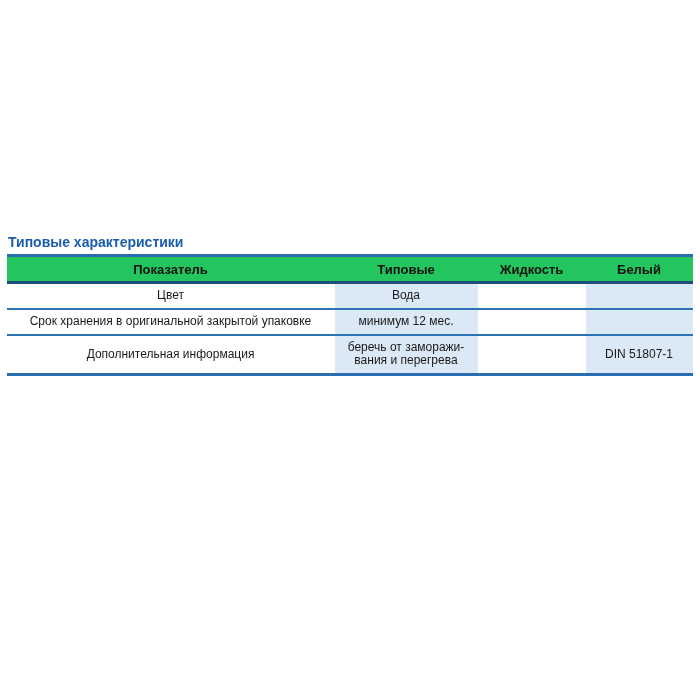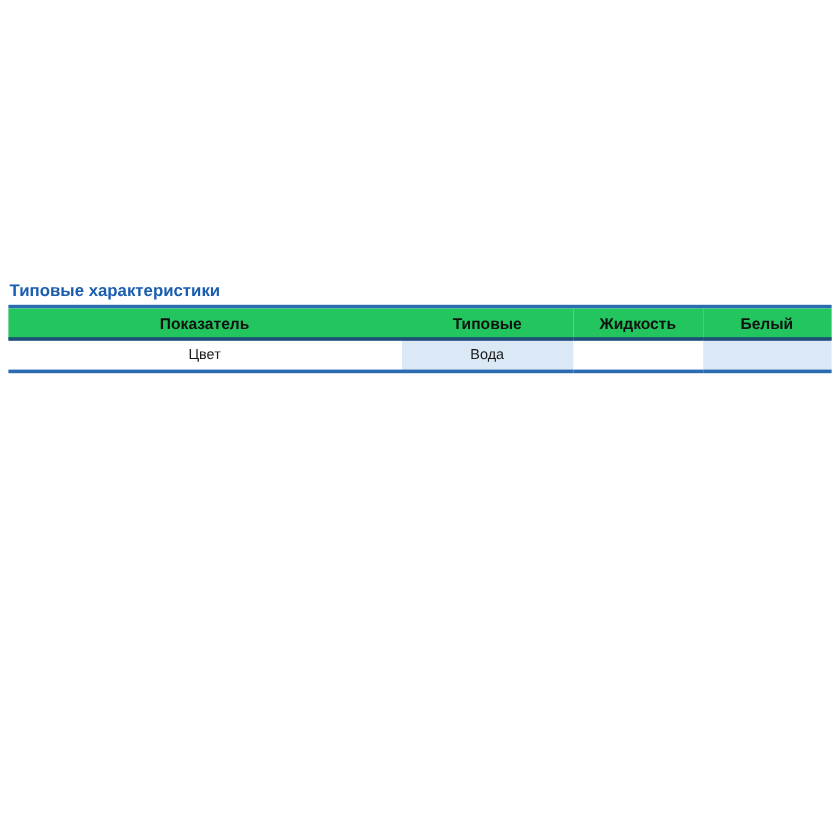--- a/index.html
+++ b/index.html
@@ -85,15 +85,28 @@
         <th>Белый</th>
       </tr>
     </thead>
     <tbody>
       <tr>
         <td class="bg-white">Цвет</td>
         <td class="bg-blue">Вода</td>
         <td class="bg-white"></td>
         <td class="bg-blue"></td>
       </tr>
+      <tr>
+        <td class="bg-white">Срок хранения в оригинальной закрытой упаковке</td>
+        <td class="bg-blue">минимум 12 мес.</td>
+        <td class="bg-white"></td>
+        <td class="bg-blue"></td>
+      </tr>
+      <tr>
+        <td class="bg-white">Дополнительная информация</td>
+        <td class="bg-blue">беречь от заморажи-
+вания и перегрева</td>
+        <td class="bg-white"></td>
+        <td class="bg-blue">DIN 51807-1</td>
+      </tr>
     </tbody>
   </table>
 </div>
 
 </body></html>

